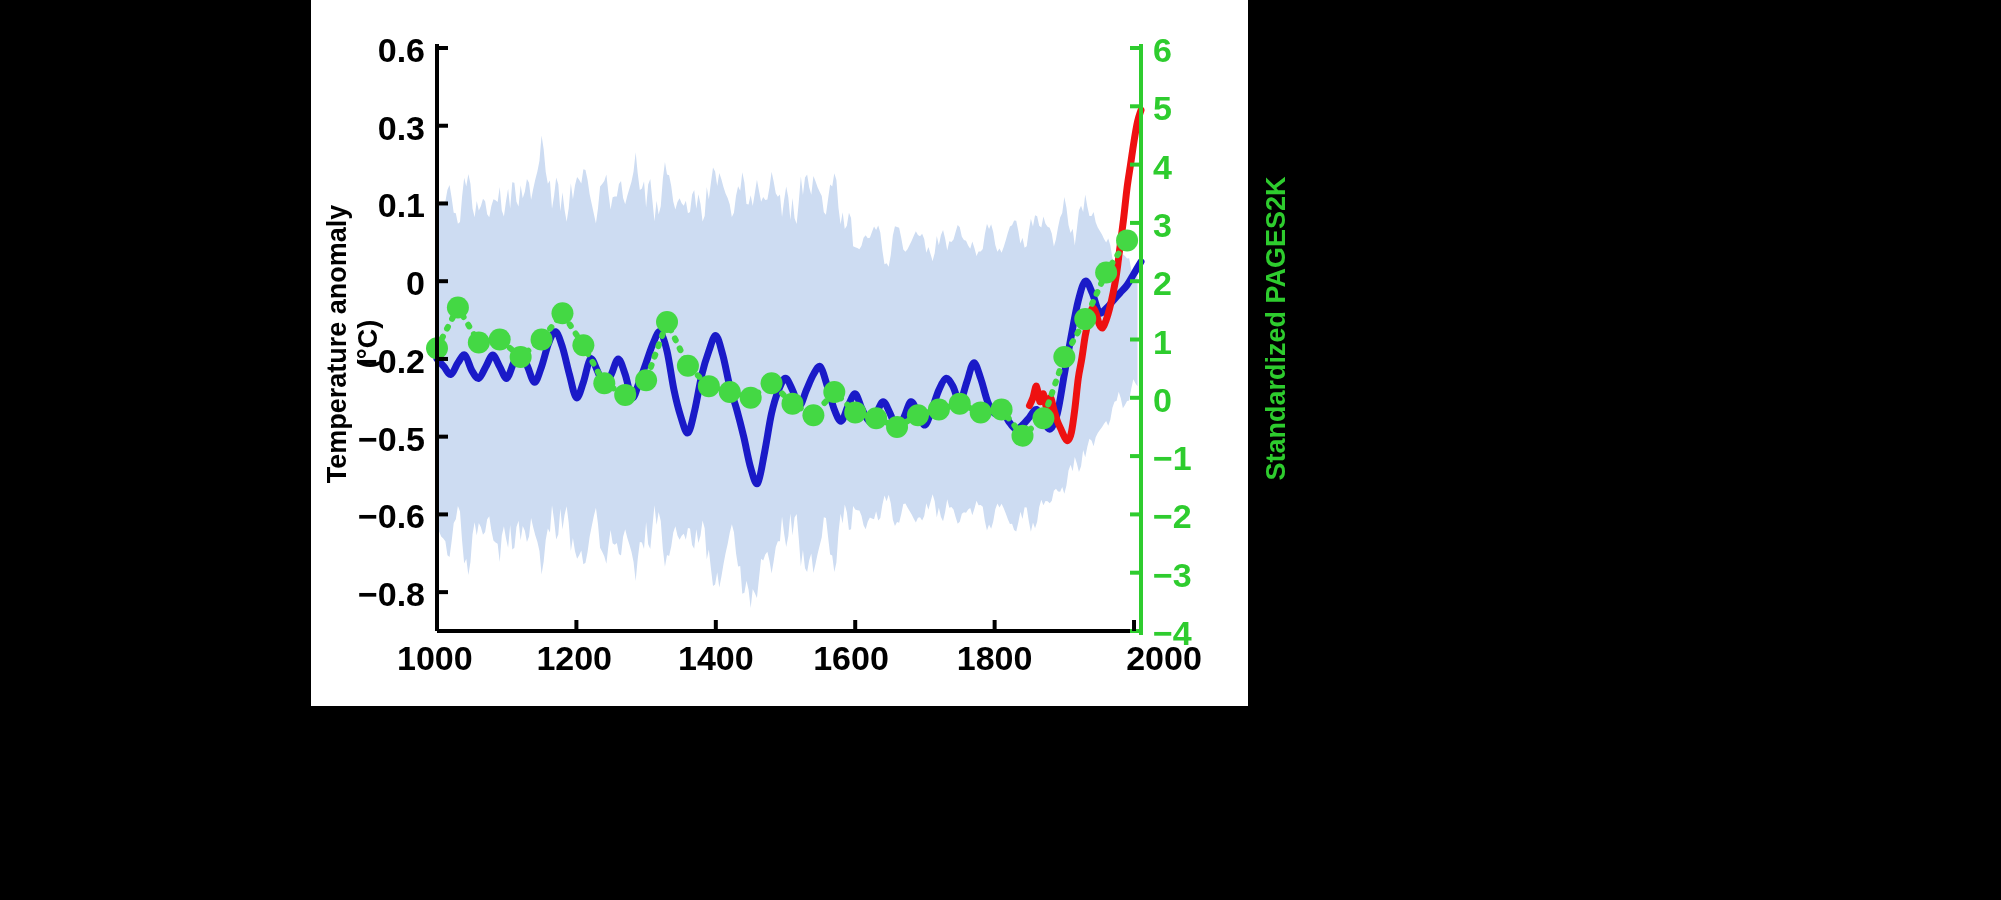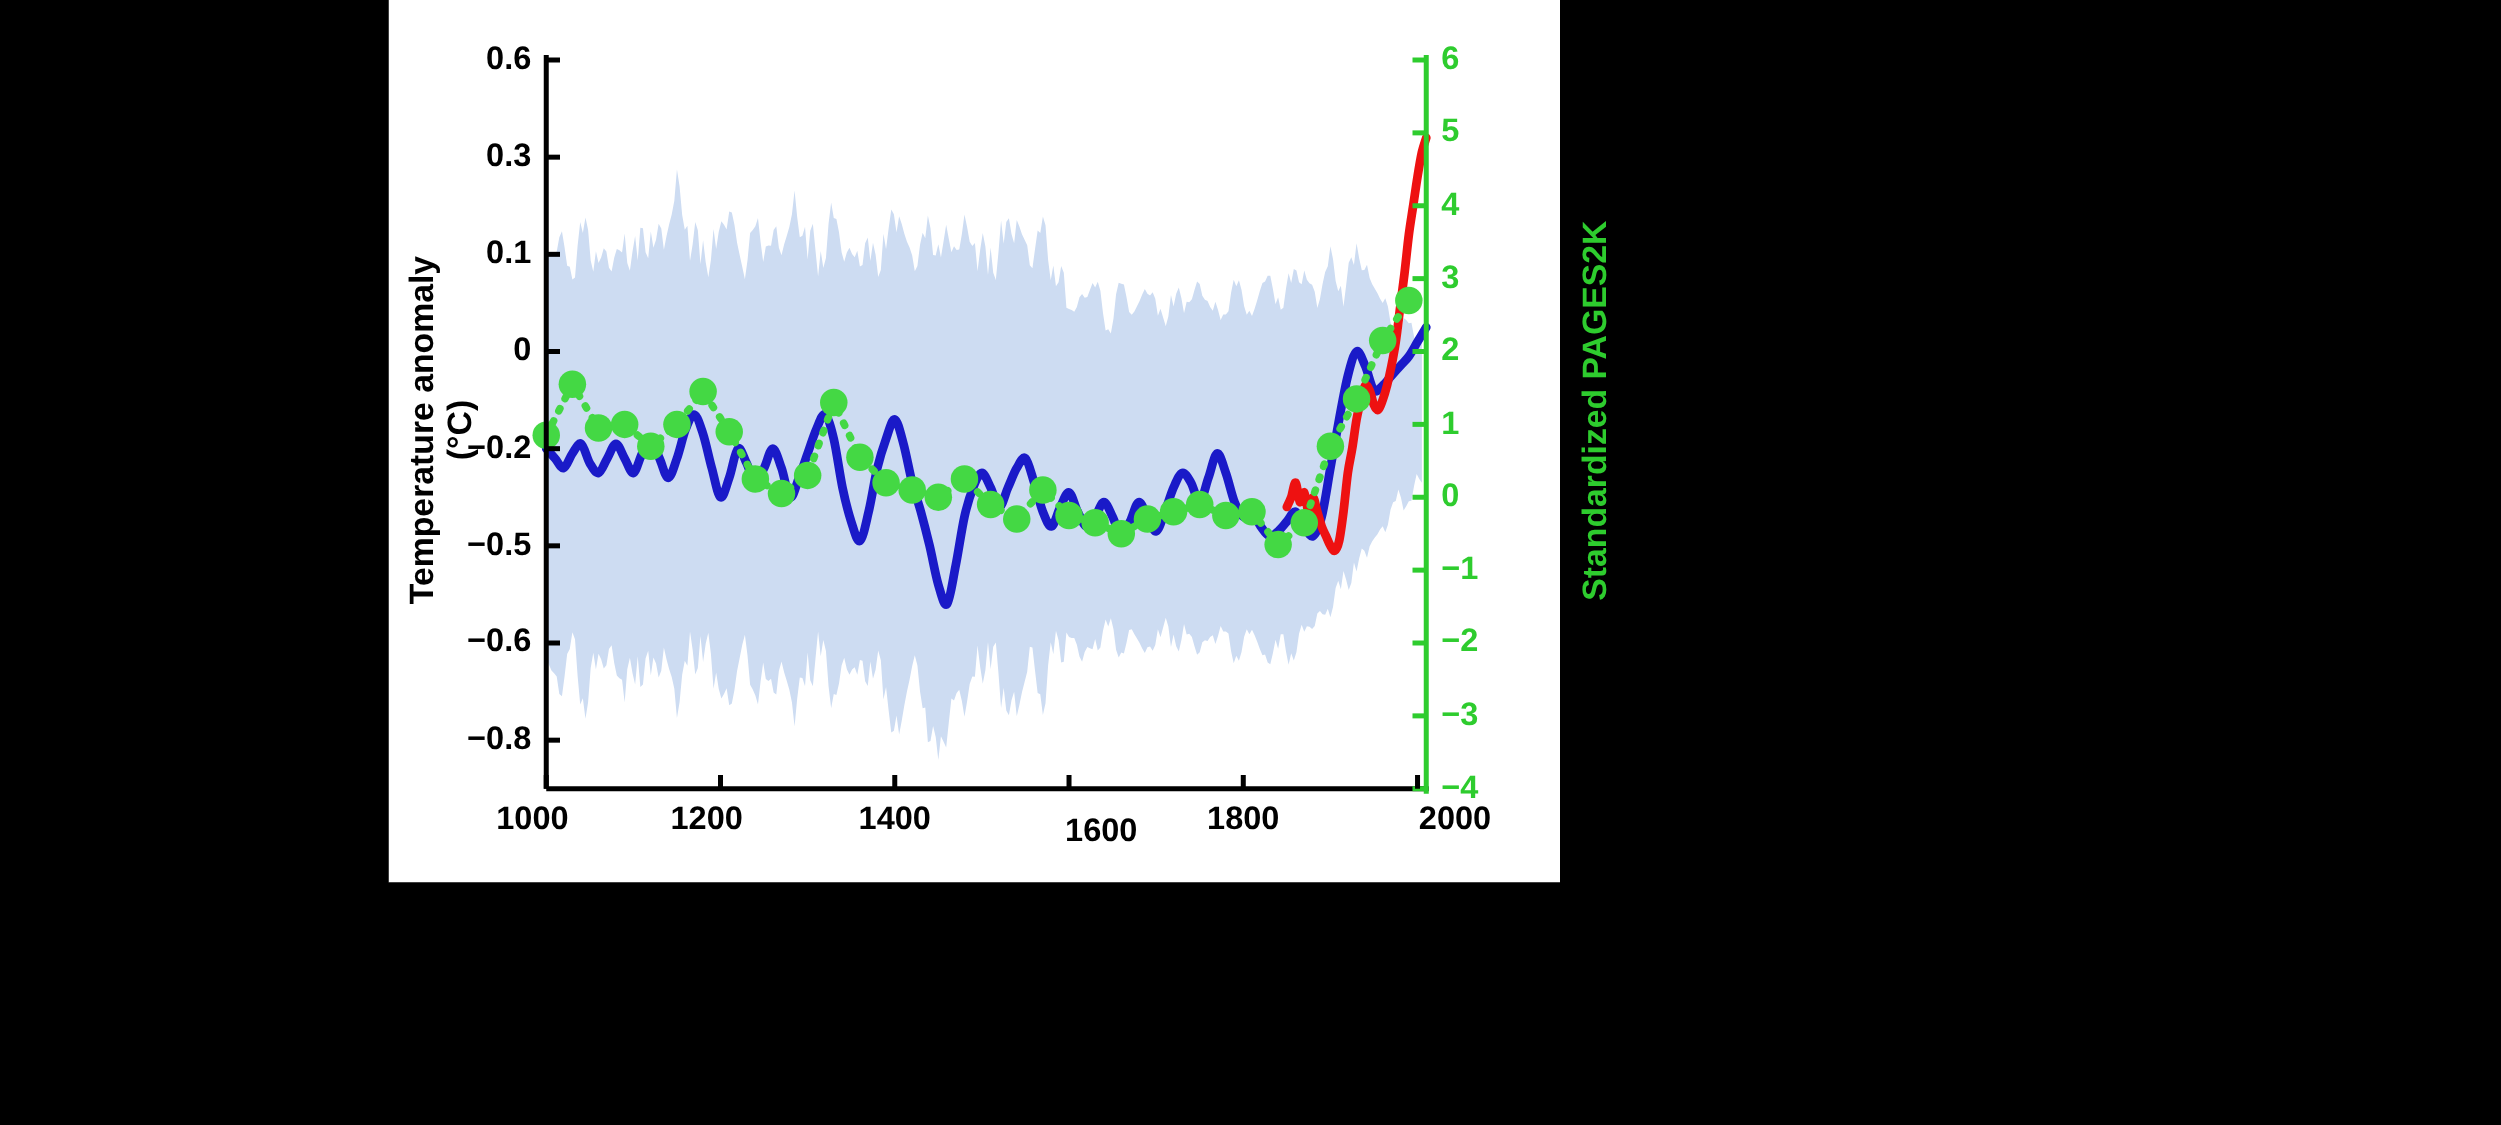--- a/index.html
+++ b/index.html
@@ -13,21 +13,21 @@
     left:-118px;top:313px;width:320px;text-align:center;
     transform:rotate(-90deg);transform-origin:center center;
     font-size:27px;letter-spacing:0px;
   }
   #ylabel-right{
     left:795px;top:313px;width:340px;text-align:center;
     transform:rotate(-90deg);transform-origin:center center;
     font-size:27px;color:#2ecc2e;
   }
   #xlabel{left:0px;top:655px;width:937px;text-align:center;font-size:27px;}
-  .tick-text{position:absolute;font-weight:bold;font-size:26px;color:#000;white-space:nowrap;}
+  .tick-text{position:absolute;font-weight:bold;font-size:34px;color:#000;white-space:nowrap;}
   .tick-text.right{color:#2ecc2e;}
   #bottomfill{position:absolute;left:311px;top:706px;width:937px;height:194px;background:#000;}
 </style>
 </head>
 <body>
 
 <div id="stage">
 
   <div id="card">
 
@@ -137,21 +137,21 @@
         <div class="tick-text right" style="left: 842px; top: 380.8px;">0</div>
         <div class="tick-text right" style="left: 842px; top: 439.1px;">−1</div>
         <div class="tick-text right" style="left: 842px; top: 497.4px;">−2</div>
         <div class="tick-text right" style="left: 842px; top: 555.7px;">−3</div>
         <div class="tick-text right" style="left: 842px; top: 614px;">−4</div>
       </div>
     <div id="ticklabels-bottom">
         <div class="tick-text" style="left: 86px; width: 80px; top: 639px;">1000</div>
         <div class="tick-text" style="left: 225.406px; width: 80px; text-align: left; top: 639px;">1200</div>
         <div class="tick-text" style="left: 364.812px; width: 80px; text-align: center; top: 639px;">1400</div>
-        <div class="tick-text" style="left: 530px; width: 80px; text-align: center; top: 639px; margin-top: 10px;">1600</div>
+        <div class="tick-text" style="left: 500px; width: 80px; text-align: center; top: 639px;">1600</div>
         <div class="tick-text" style="left: 643.624px; width: 80px; text-align: center; top: 639px;">1800</div>
         <div class="tick-text" style="left: 813px; width: 80px; text-align: center; top: 639px;">2000</div>
       </div>
 
   </div>
 
   <div id="bottomfill"></div>
 </div>
 
 </body></html>

